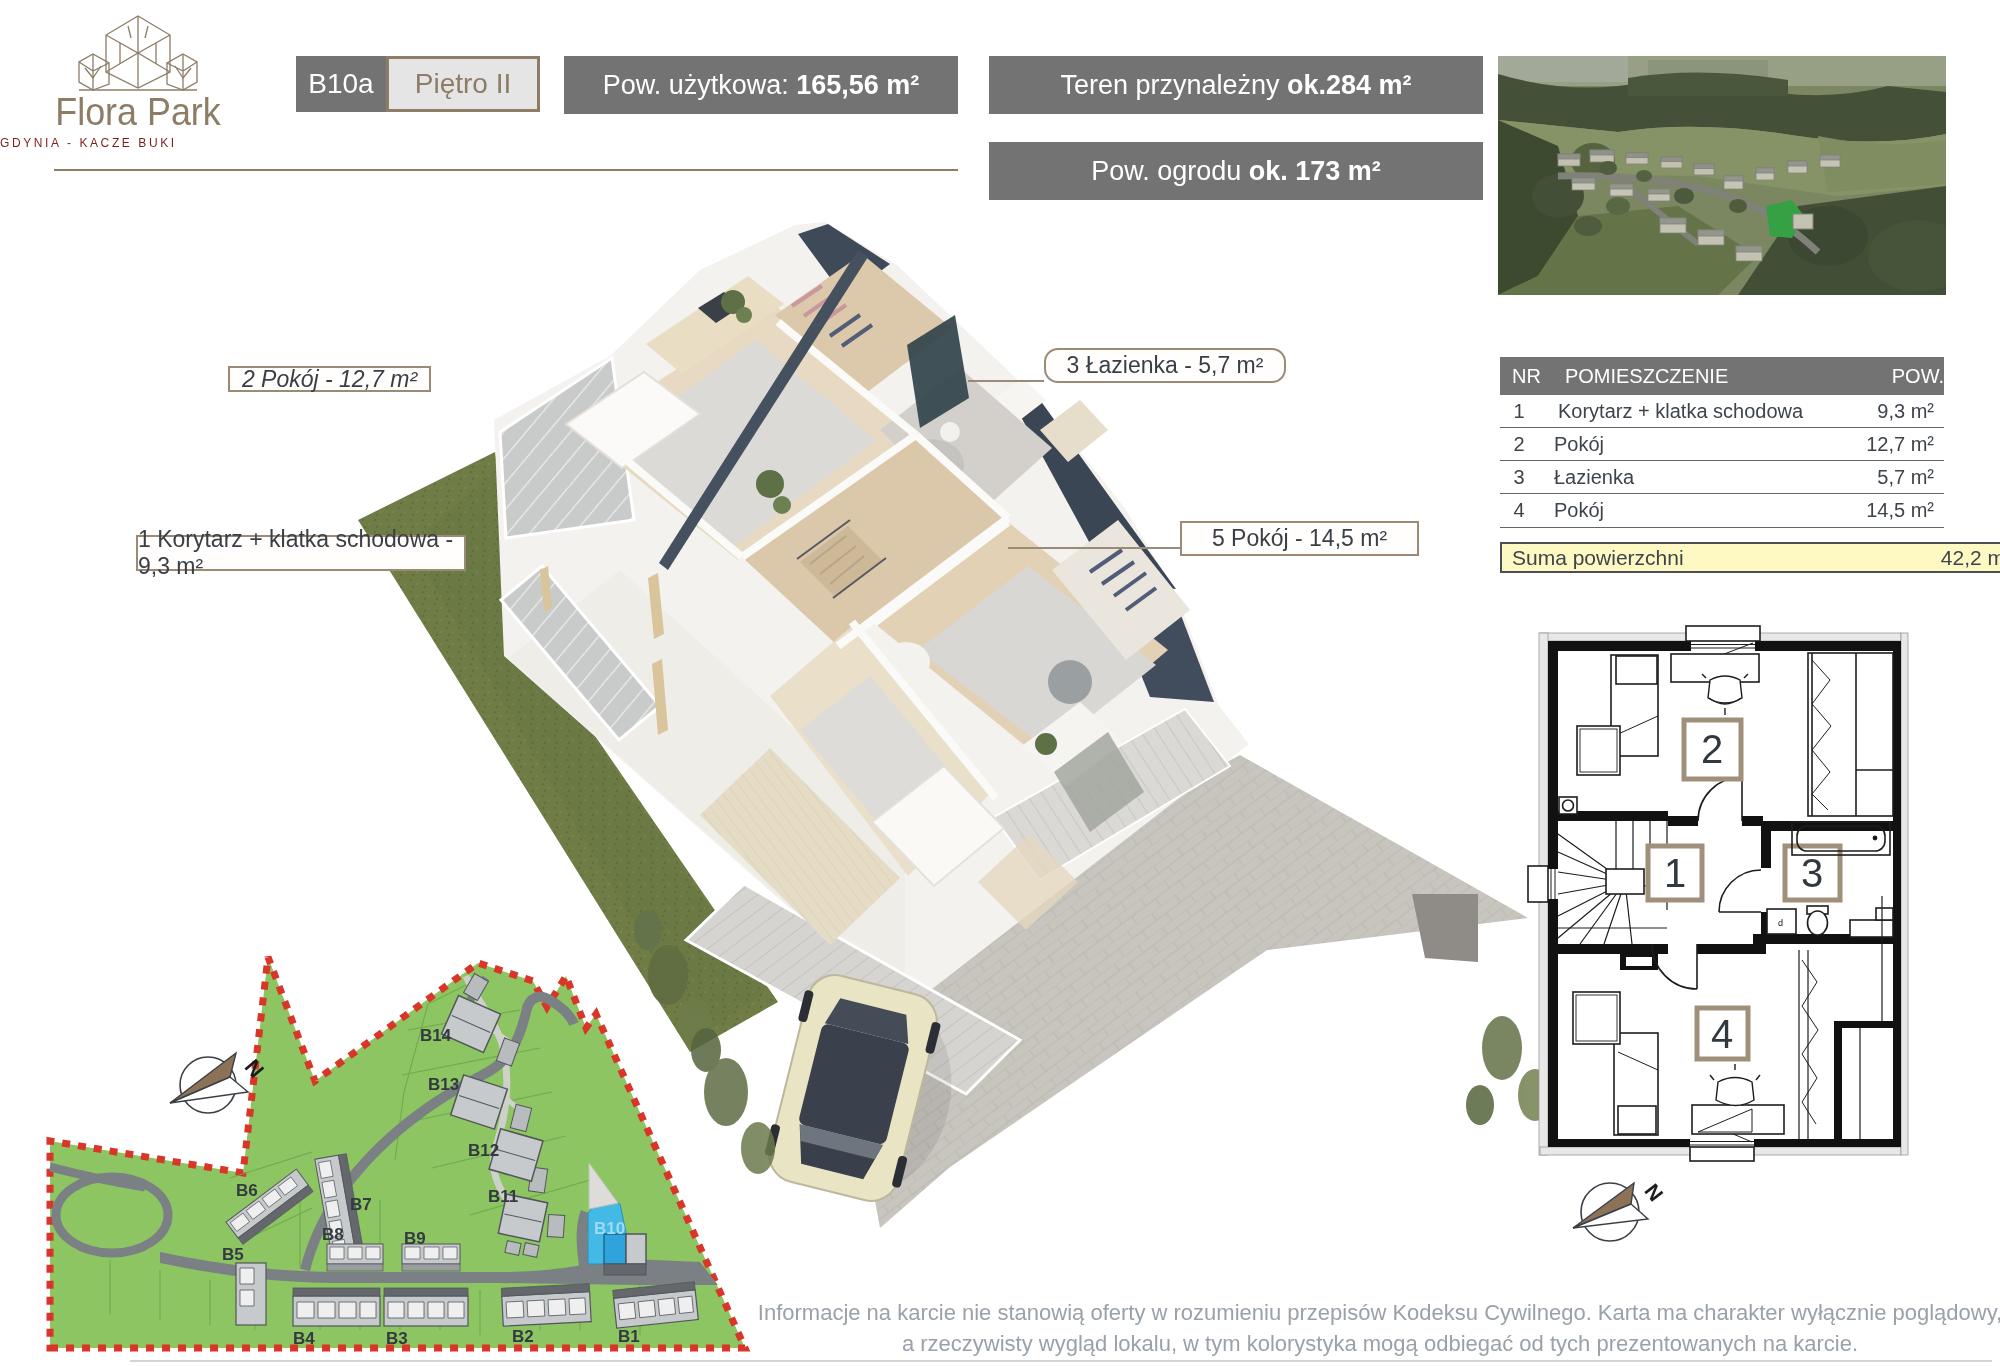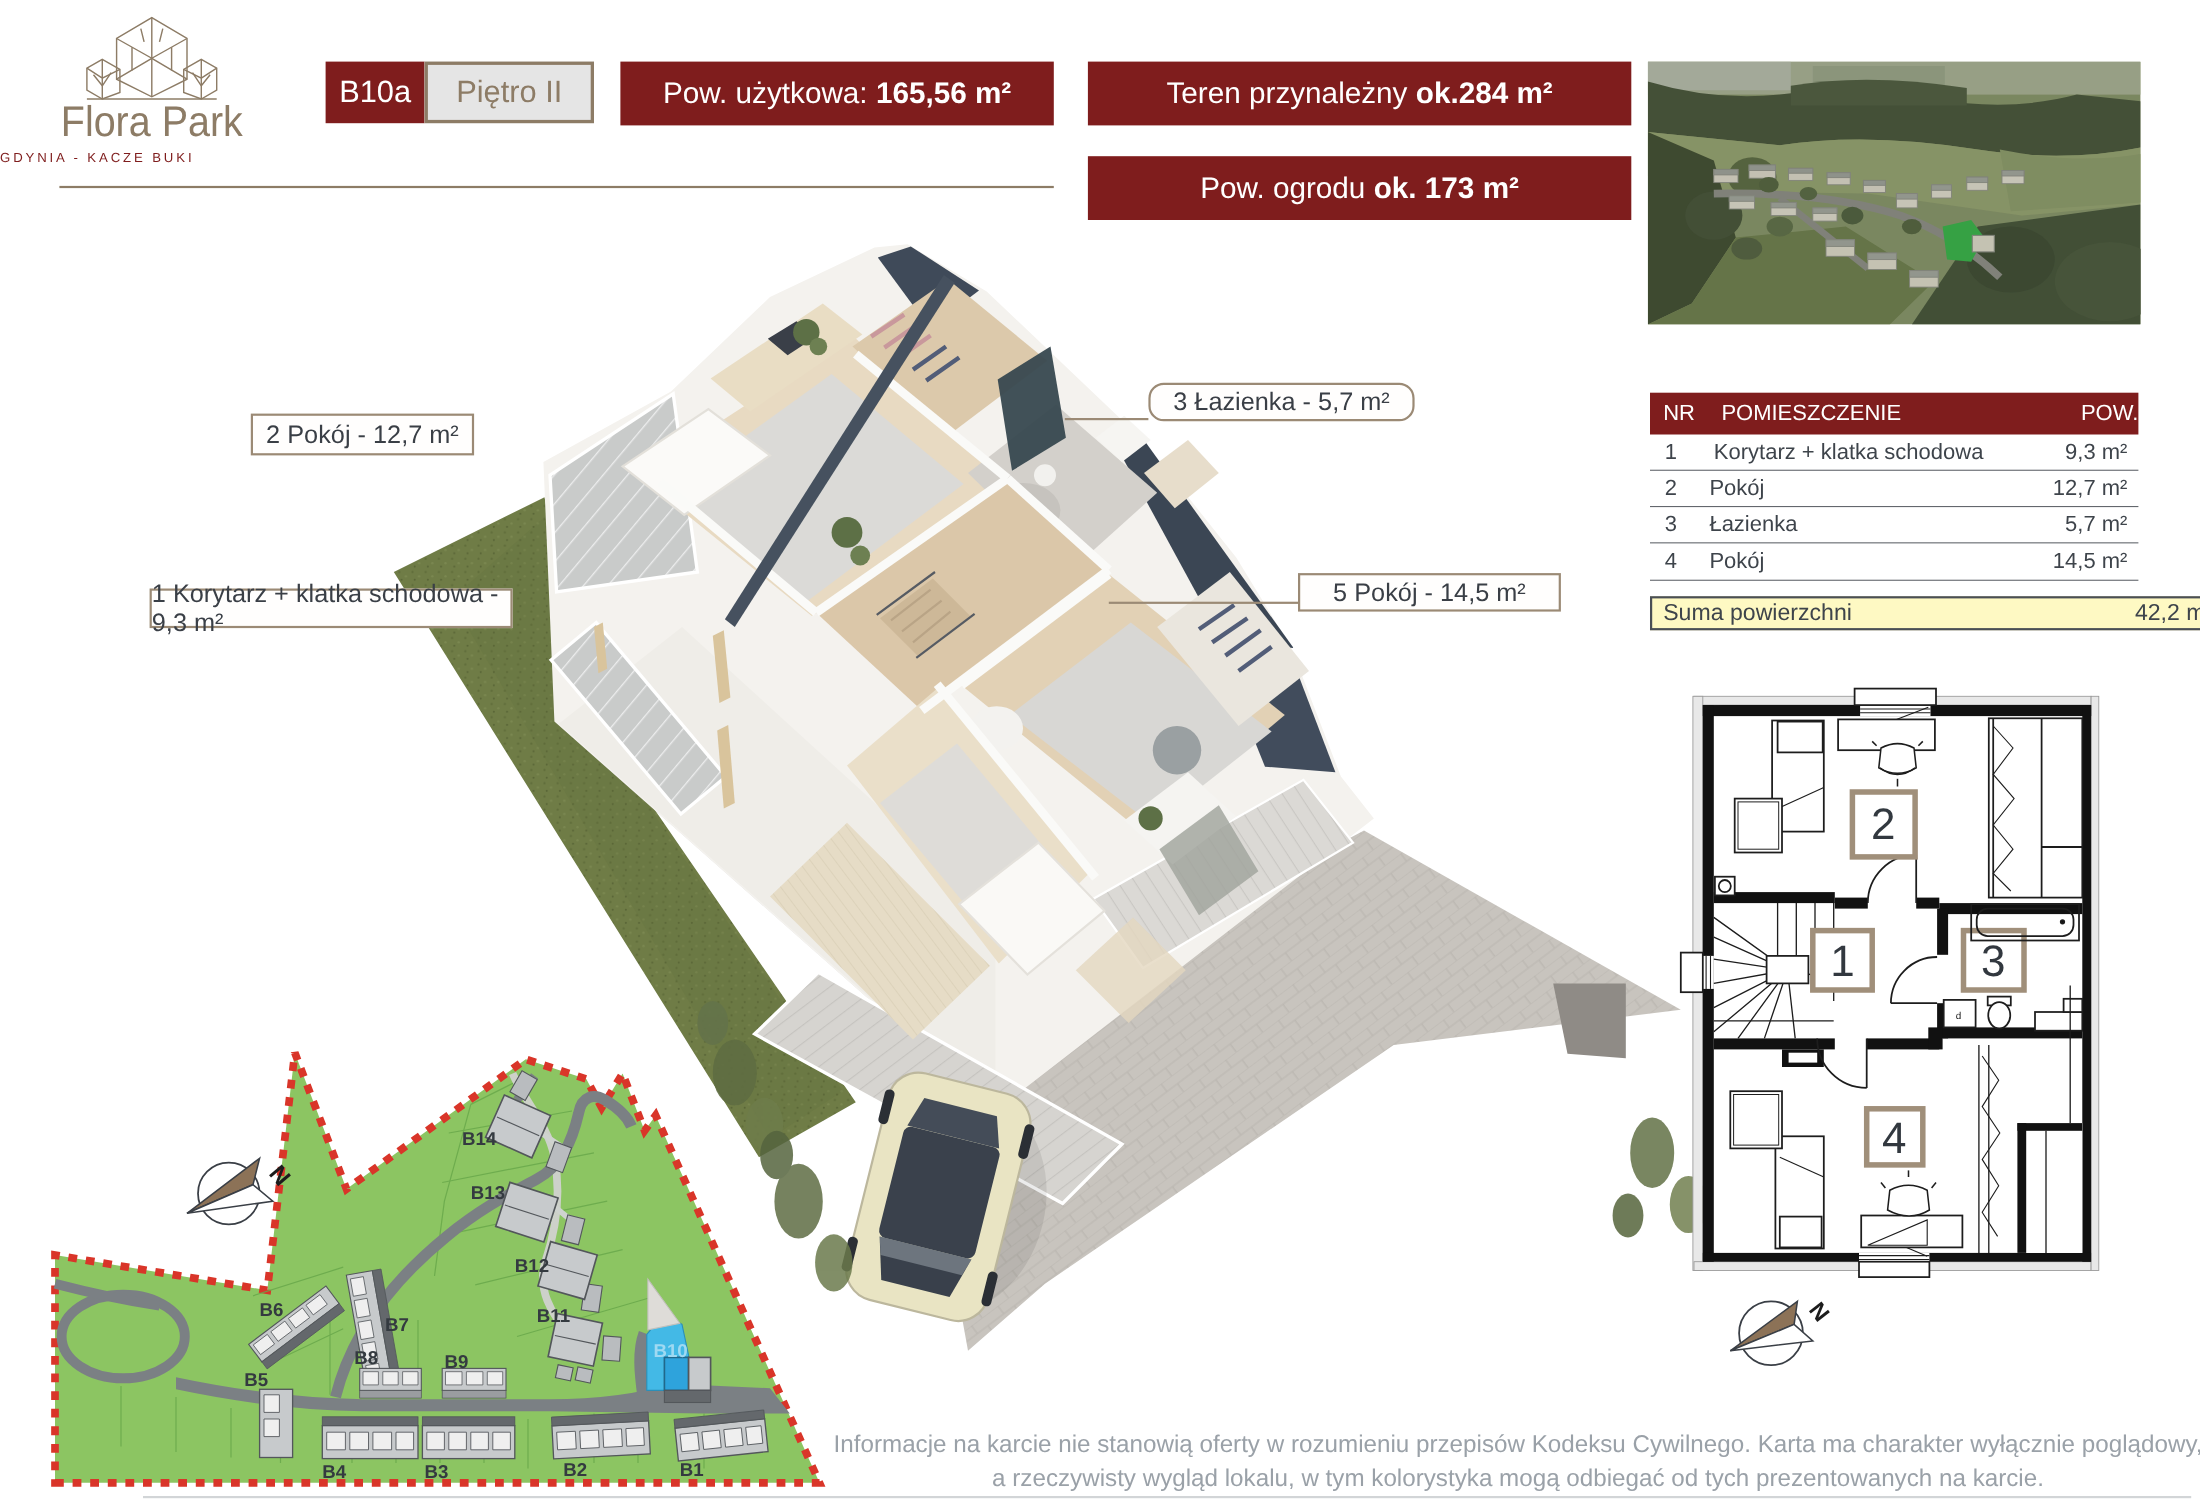--- a/index.html
+++ b/index.html
@@ -1,20 +1,20 @@
 <!DOCTYPE html>
 <html lang="pl"><head>
 <meta charset="utf-8">
 <title>Flora Park B10a</title>
 <style>
   html,body{margin:0;padding:0;background:#ffffff;}
   body{width:2000px;height:1366px;position:relative;overflow:hidden;
        font-family:"Liberation Sans", sans-serif;}
   .abs{position:absolute;}
-  .badge-dark{background:#7f1d1d;color:#fff;display:flex;align-items:center;justify-content:center;}
+  .badge-dark{background:#737373;color:#fff;display:flex;align-items:center;justify-content:center;}
   .badge-light{background:#e5e5e5;border:3px solid #8d7c66;color:#8d7c66;display:flex;align-items:center;justify-content:center;box-sizing:border-box;}
   .plabel{background:#fffefd;border:2px solid #9b8a75;color:#3a3f46;display:flex;align-items:center;justify-content:center;box-sizing:border-box;font-size:23px;}
 </style>
 </head>
 <body>
 
 <svg class="abs" style="left:76px;top:12px;" width="124" height="80" viewBox="0 0 124 80">
   <g fill="none" stroke="#8d7c66" stroke-width="1.3">
 
     <path d="M62 4 L94 23 L94 60 L62 76 L30 60 L30 23 Z"></path>
@@ -300,21 +300,21 @@
     <ellipse cx="1502" cy="1048" rx="20" ry="32"></ellipse>
     <ellipse cx="1535" cy="1095" rx="17" ry="26" fill="#7a8759"></ellipse>
     <ellipse cx="1480" cy="1105" rx="14" ry="20" fill="#5f6d46"></ellipse>
   </g>
 
   <circle cx="733" cy="302" r="12" fill="#5d7046"></circle>
   <circle cx="744" cy="315" r="8" fill="#6d8052"></circle>
  </g>
 </svg>
 
-<div class="abs plabel" style="left:228px;top:376px;width:203px;height:38px;">2 Pokój - 12,7 m²</div>
+<div class="abs plabel" style="left:228px;top:366px;width:203px;height:26px;font-style:italic;">2 Pokój - 12,7 m²</div>
 
 <div class="abs" style="left:968px;top:380px;width:76px;height:2px;background:#9b8a75;"></div>
 
 <div class="abs plabel" style="left:1044px;top:348px;width:242px;height:35px;border-radius:14px;">3 Łazienka - 5,7 m²</div>
 
 <div class="abs plabel" style="left:136px;top:535px;width:330px;height:36px;">1 Korytarz + klatka schodowa - 9,3 m²</div>
 
 <div class="abs" style="left:1008px;top:547px;width:172px;height:2px;background:#9b8a75;"></div>
 
 <div class="abs plabel" style="left:1180px;top:521px;width:239px;height:35px;">5 Pokój - 14,5 m²</div>

